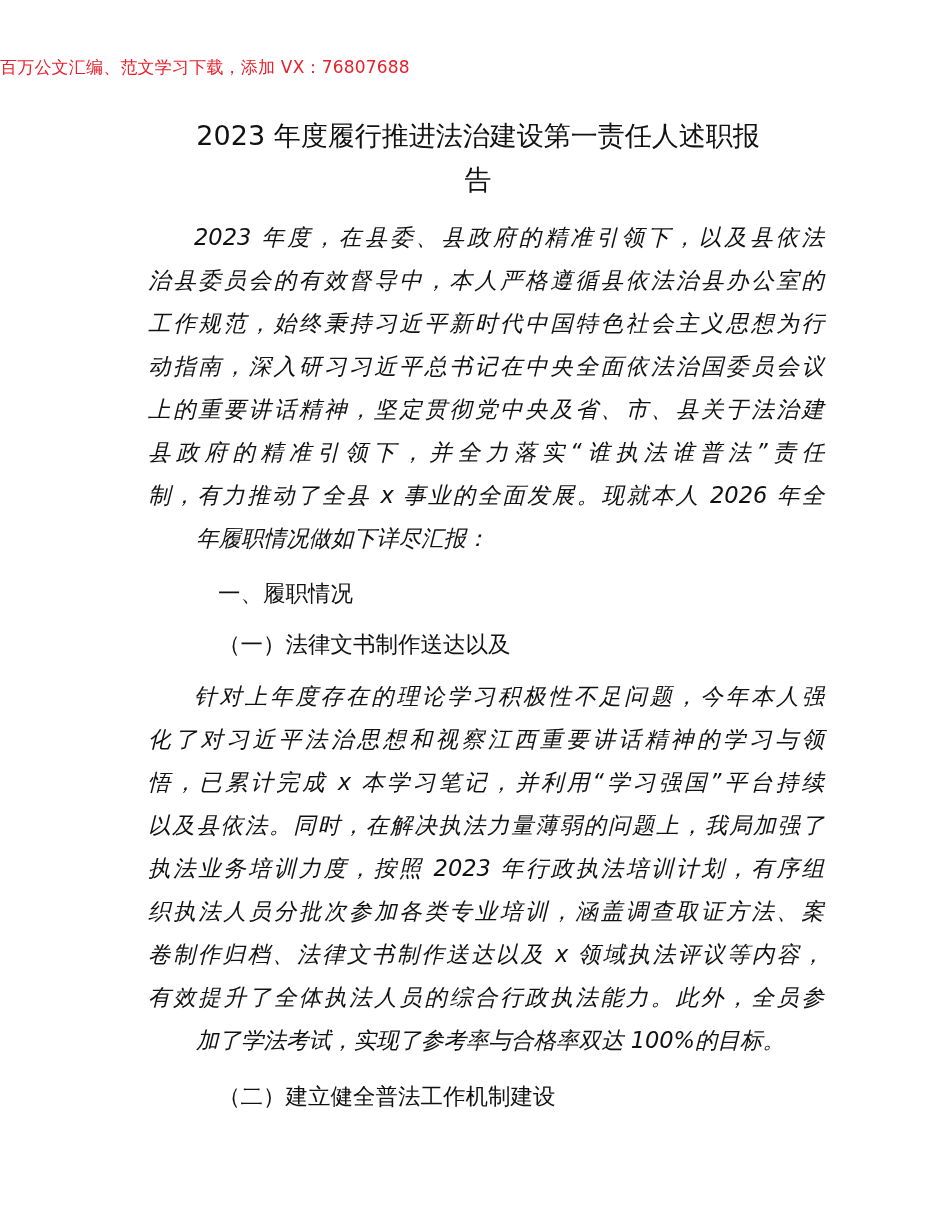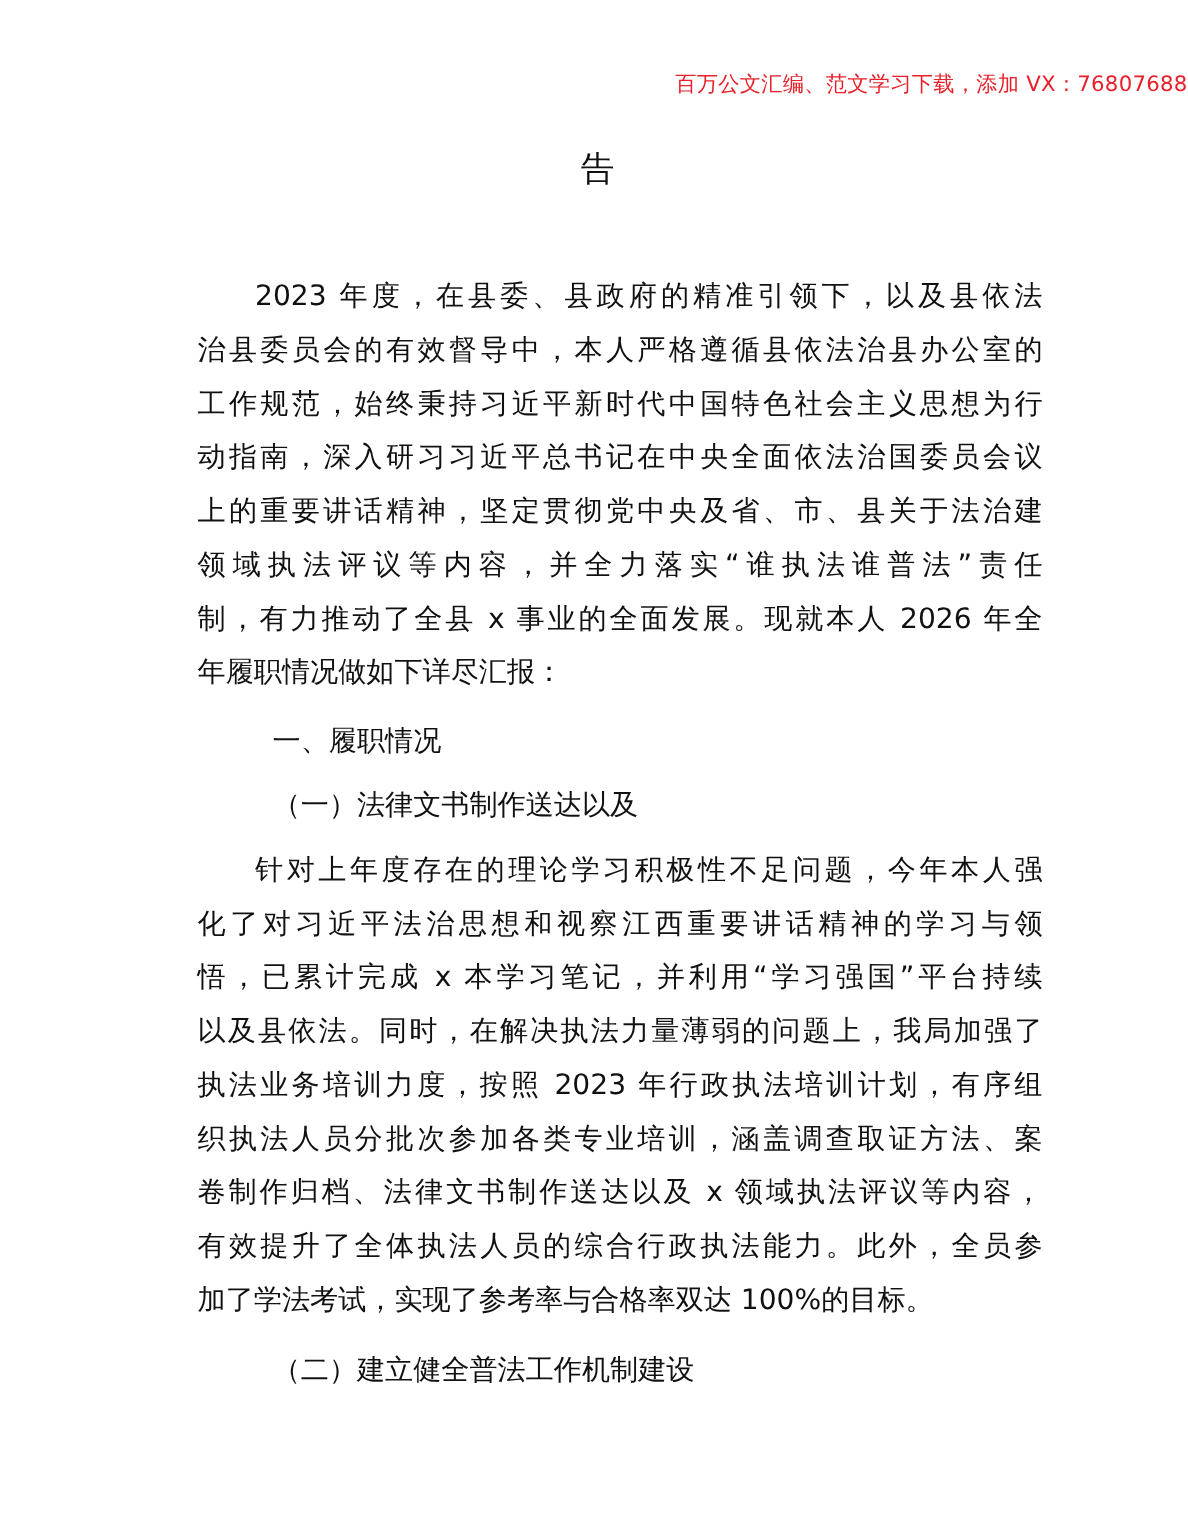--- a/index.html
+++ b/index.html
@@ -1,43 +1,44 @@
 <!DOCTYPE html>
 <html><head>
 <meta charset="utf-8">
 <style>
   html, body { margin:0; padding:0; background:#ffffff; }
   body { width:950px; height:1230px; position:relative; overflow:hidden;
          font-family:"DejaVu Sans", sans-serif; color:#111111; }
-  .header { position:absolute; top:56px; left:0; width:950px; text-align:right;
+  .header { position:absolute; top:56px; left:0; width:950px; text-align:left;
             font-size:17px; color:#e8202a; letter-spacing:0.2px; }
   .title { position:absolute; top:114px; left:140px; width:676px; text-align:center;
            font-size:27px; line-height:44px; color:#111; }
-  .line { position:absolute; left:158px; width:676px; font-size:22.5px; height:40px;
-          line-height:40px; white-space:nowrap; text-align:justify; text-align-last:justify; }
-  .line.last { text-align-last:left; }
+  .line { position:absolute; left:148px; width:676px; font-size:22.5px; height:40px;
+          line-height:40px; white-space:nowrap; text-align:justify; text-align-last:justify;font-style:italic; }
+  .line.last { text-align-last:left;margin-left:48px; }
   .indent { padding-left:46px; box-sizing:border-box; }
   .head1 { position:absolute; left:186px; font-size:22.5px; line-height:40px; white-space:nowrap;margin-left:32px; }
 </style>
 </head>
 <body>
 
 <div class="header">百万公文汇编、范文学习下载，添加 VX：76807688</div>
 
 <div class="title">
+  <div>2023 年度履行推进法治建设第一责任人述职报</div>
   <div>告</div>
 </div>
 
 <div>
   <div class="line indent" style="top:217px">2023 年度，在县委、县政府的精准引领下，以及县依法</div>
   <div class="line" style="top:260px">治县委员会的有效督导中，本人严格遵循县依法治县办公室的</div>
   <div class="line" style="top:303px">工作规范，始终秉持习近平新时代中国特色社会主义思想为行</div>
   <div class="line" style="top:346px">动指南，深入研习习近平总书记在中央全面依法治国委员会议</div>
   <div class="line" style="top:389px">上的重要讲话精神，坚定贯彻党中央及省、市、县关于法治建</div>
-  <div class="line" style="top:432px">领域执法评议等内容，并全力落实“谁执法谁普法”责任</div>
+  <div class="line" style="top:432px">县政府的精准引领下，并全力落实“谁执法谁普法”责任</div>
   <div class="line" style="top:475px">制，有力推动了全县 x 事业的全面发展。现就本人 2026 年全</div>
   <div class="line last" style="top:518px">年履职情况做如下详尽汇报：</div>
 </div>
 
 <div class="head1" style="top:573px">一、履职情况</div>
 <div class="head1" style="top:624px">（一）法律文书制作送达以及</div>
 
 <div>
   <div class="line indent" style="top:676px">针对上年度存在的理论学习积极性不足问题，今年本人强</div>
   <div class="line" style="top:719px">化了对习近平法治思想和视察江西重要讲话精神的学习与领</div>

